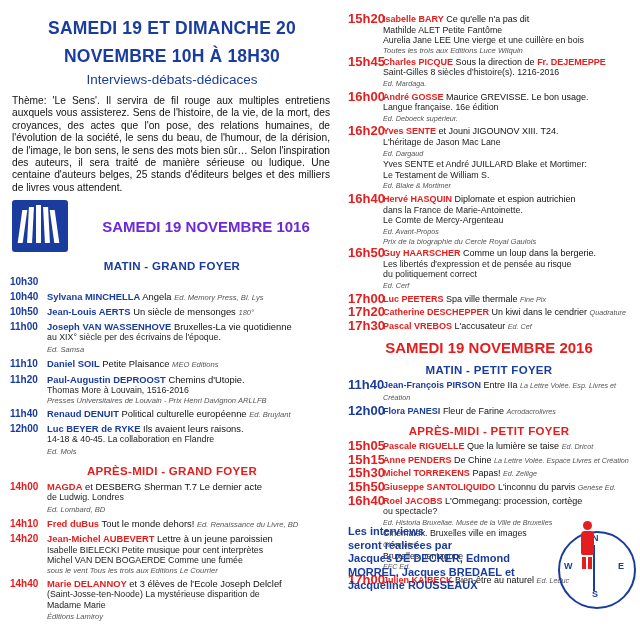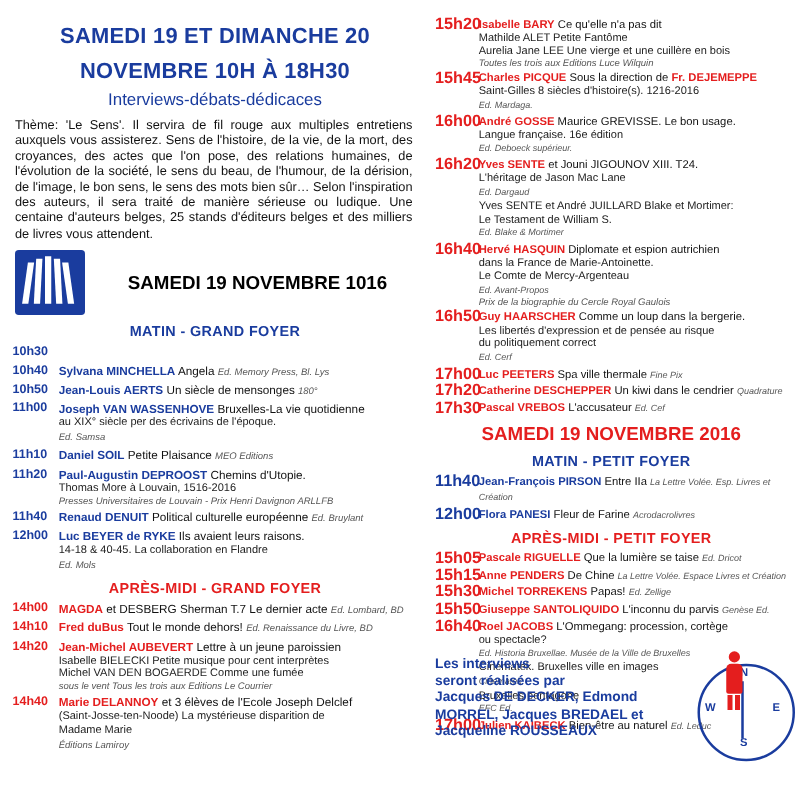--- a/index.html
+++ b/index.html
@@ -37,21 +37,21 @@
     width:56px;height:52px;background:#1a3c9e;border-radius:3px;
     position:relative;flex:none;
   }
   .logo span{position:absolute;background:#fff;}
   .logo .b1{left:8px;top:10px;width:5px;height:33px;transform:skewX(-8deg);}
   .logo .b2{left:16px;top:7px;width:5px;height:36px;transform:skewX(-3deg);}
   .logo .b3{left:24px;top:5px;width:5px;height:38px;}
   .logo .b4{left:32px;top:7px;width:5px;height:36px;transform:skewX(3deg);}
   .logo .b5{left:40px;top:10px;width:5px;height:33px;transform:skewX(8deg);}
   .daytitle{
-    color:#000000;font-weight:bold;font-size:15px;text-align:center;
+    color:#6d28d9;font-weight:bold;font-size:15px;text-align:center;
     flex:1;
   }
   .sectionhdr{
     color:#1a3c9e;font-weight:bold;font-size:11.5px;text-align:center;
     margin:8px 0 4px 0;letter-spacing:0.3px;
   }
   .sectionhdr.red{color:#e41e1e;}
   .daytitle.red{color:#e41e1e;}
 
   
@@ -207,20 +207,21 @@
       </div>
     </div>
 
     <div class="sectionhdr red">APRÈS-MIDI - GRAND FOYER</div>
 
     <div class="entry">
       <div class="time red">14h00</div>
       <div class="body">
         <span class="auth red">MAGDA</span>
         <span class="work"> et DESBERG Sherman T.7 Le dernier acte</span>
+        <span class="sub">de Ludwig. Londres</span>
         <span class="ed">Ed. Lombard, BD</span>
       </div>
     </div>
 
     <div class="entry">
       <div class="time red">14h10</div>
       <div class="body">
         <span class="auth red">Fred duBus</span>
         <span class="work">Tout le monde dehors!</span>
         <span class="ed">Ed. Renaissance du Livre, BD</span>

